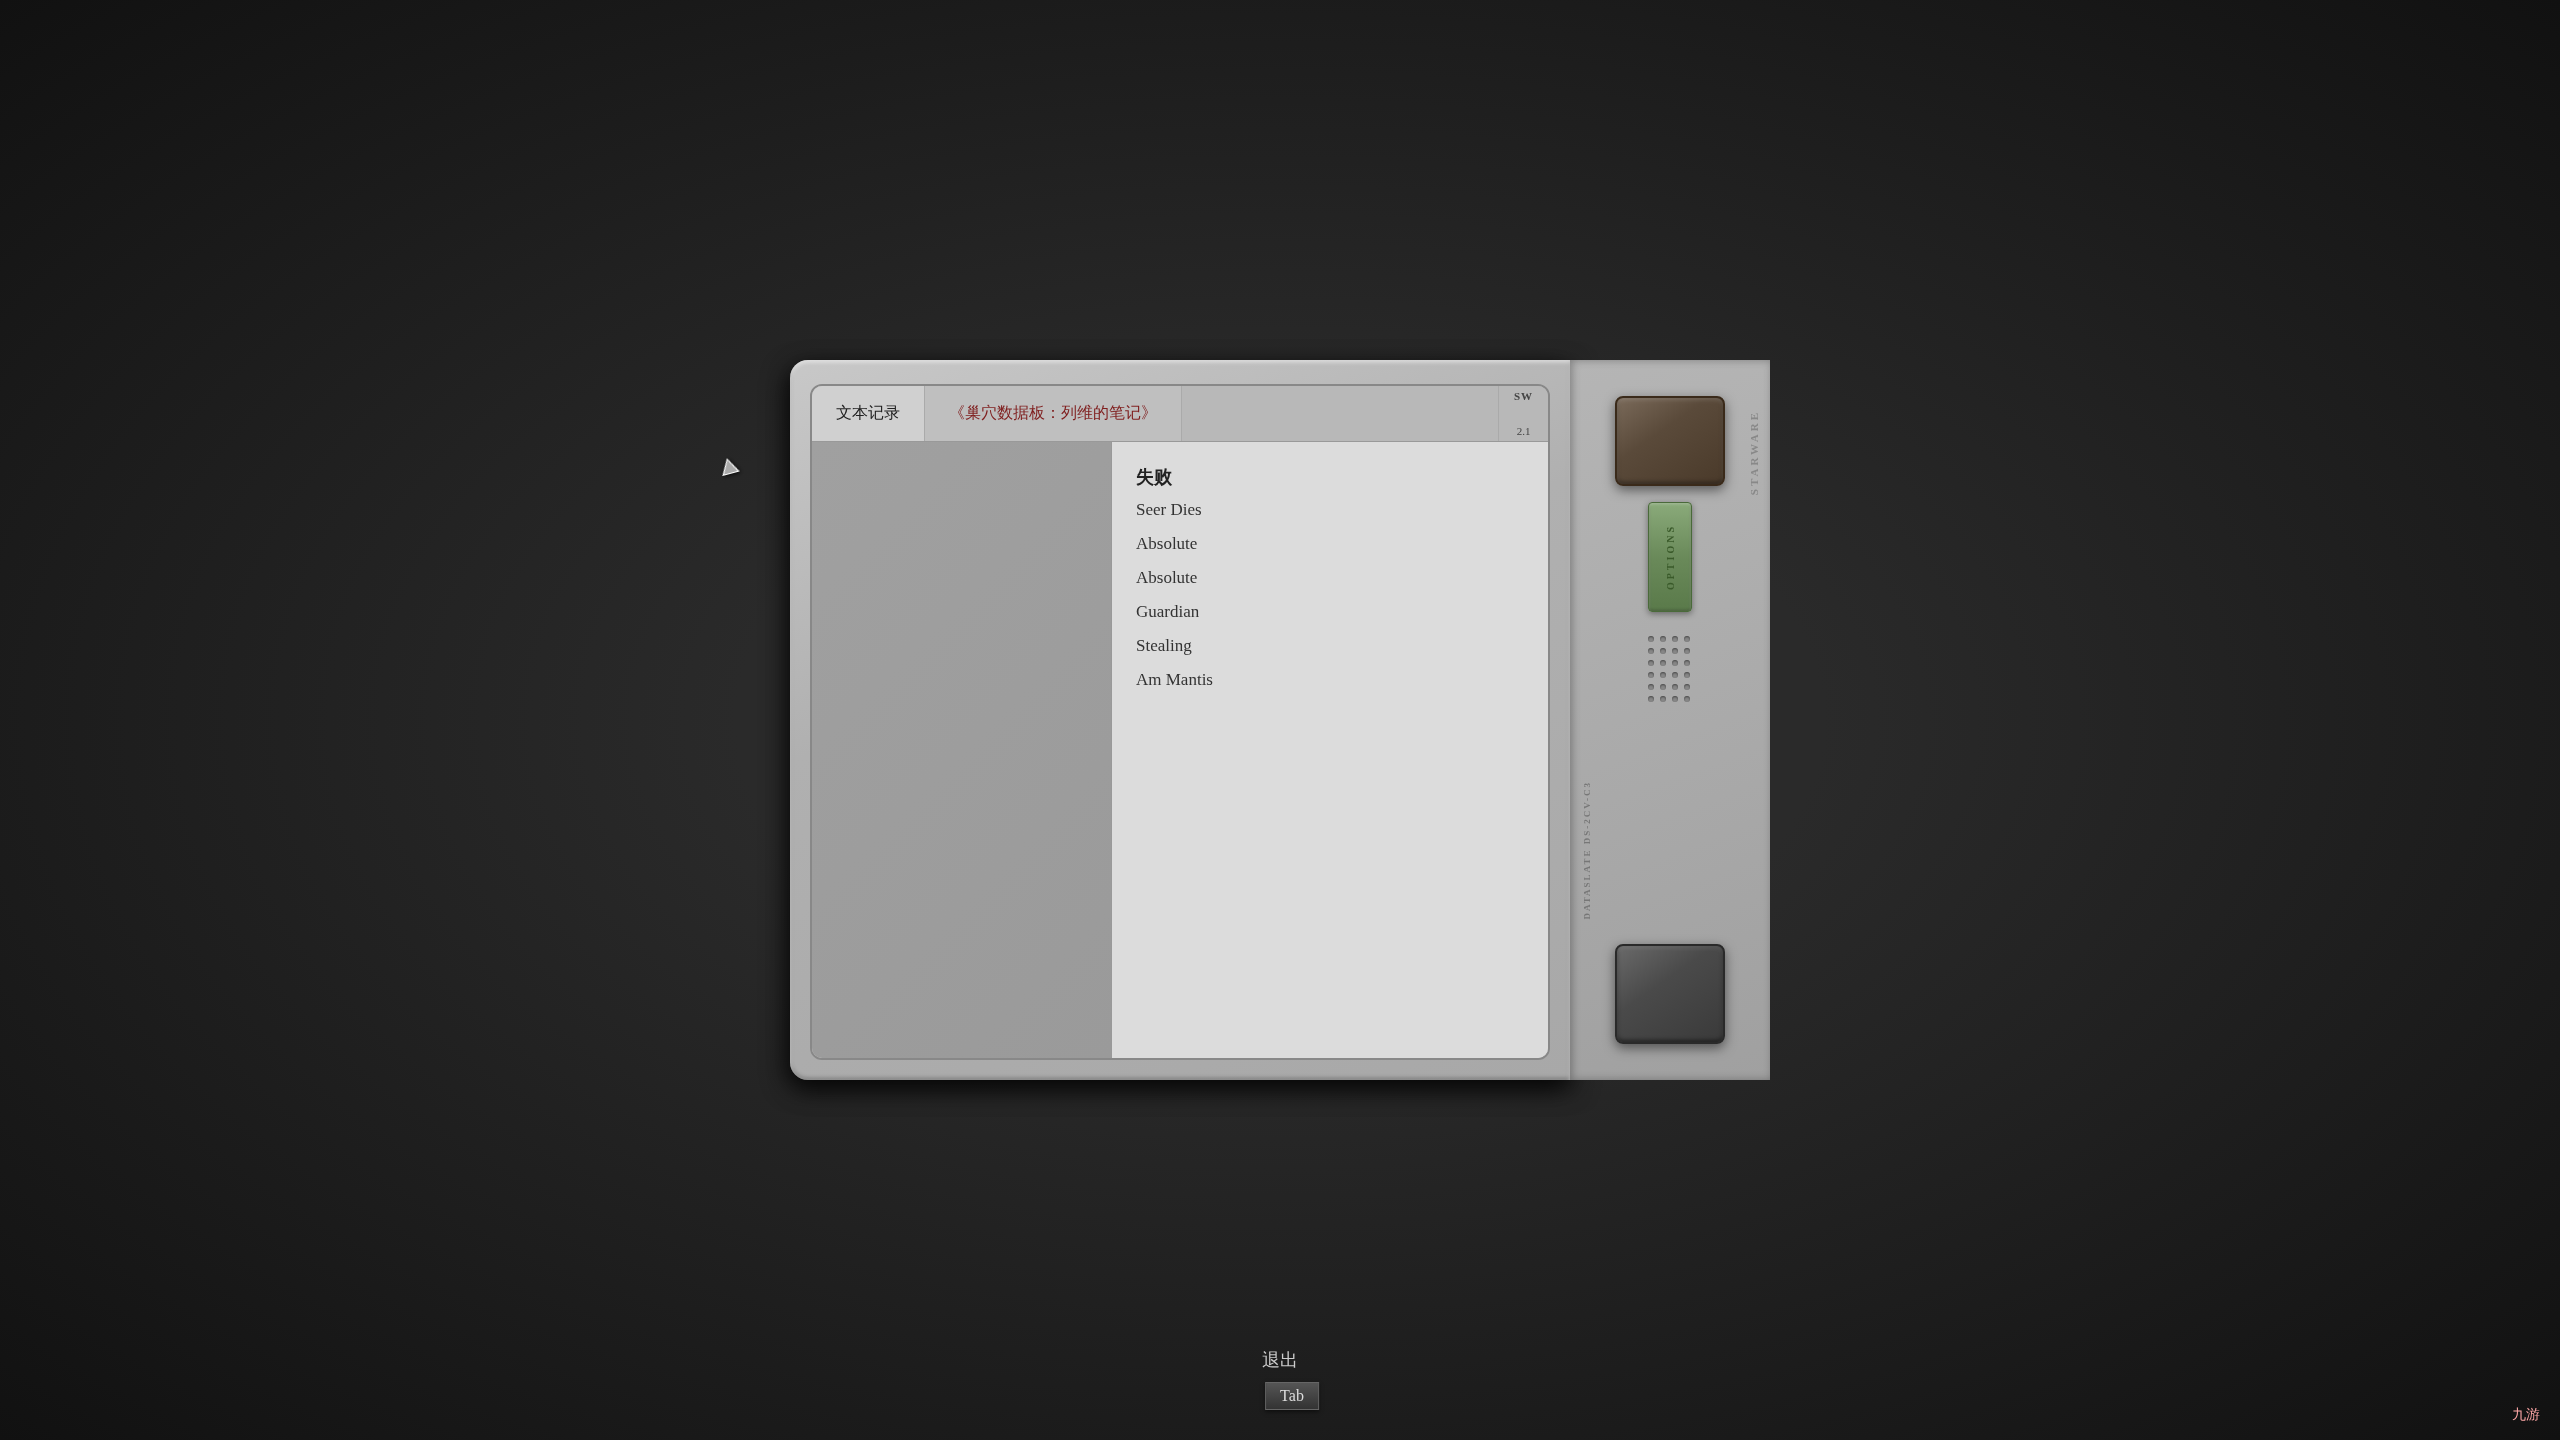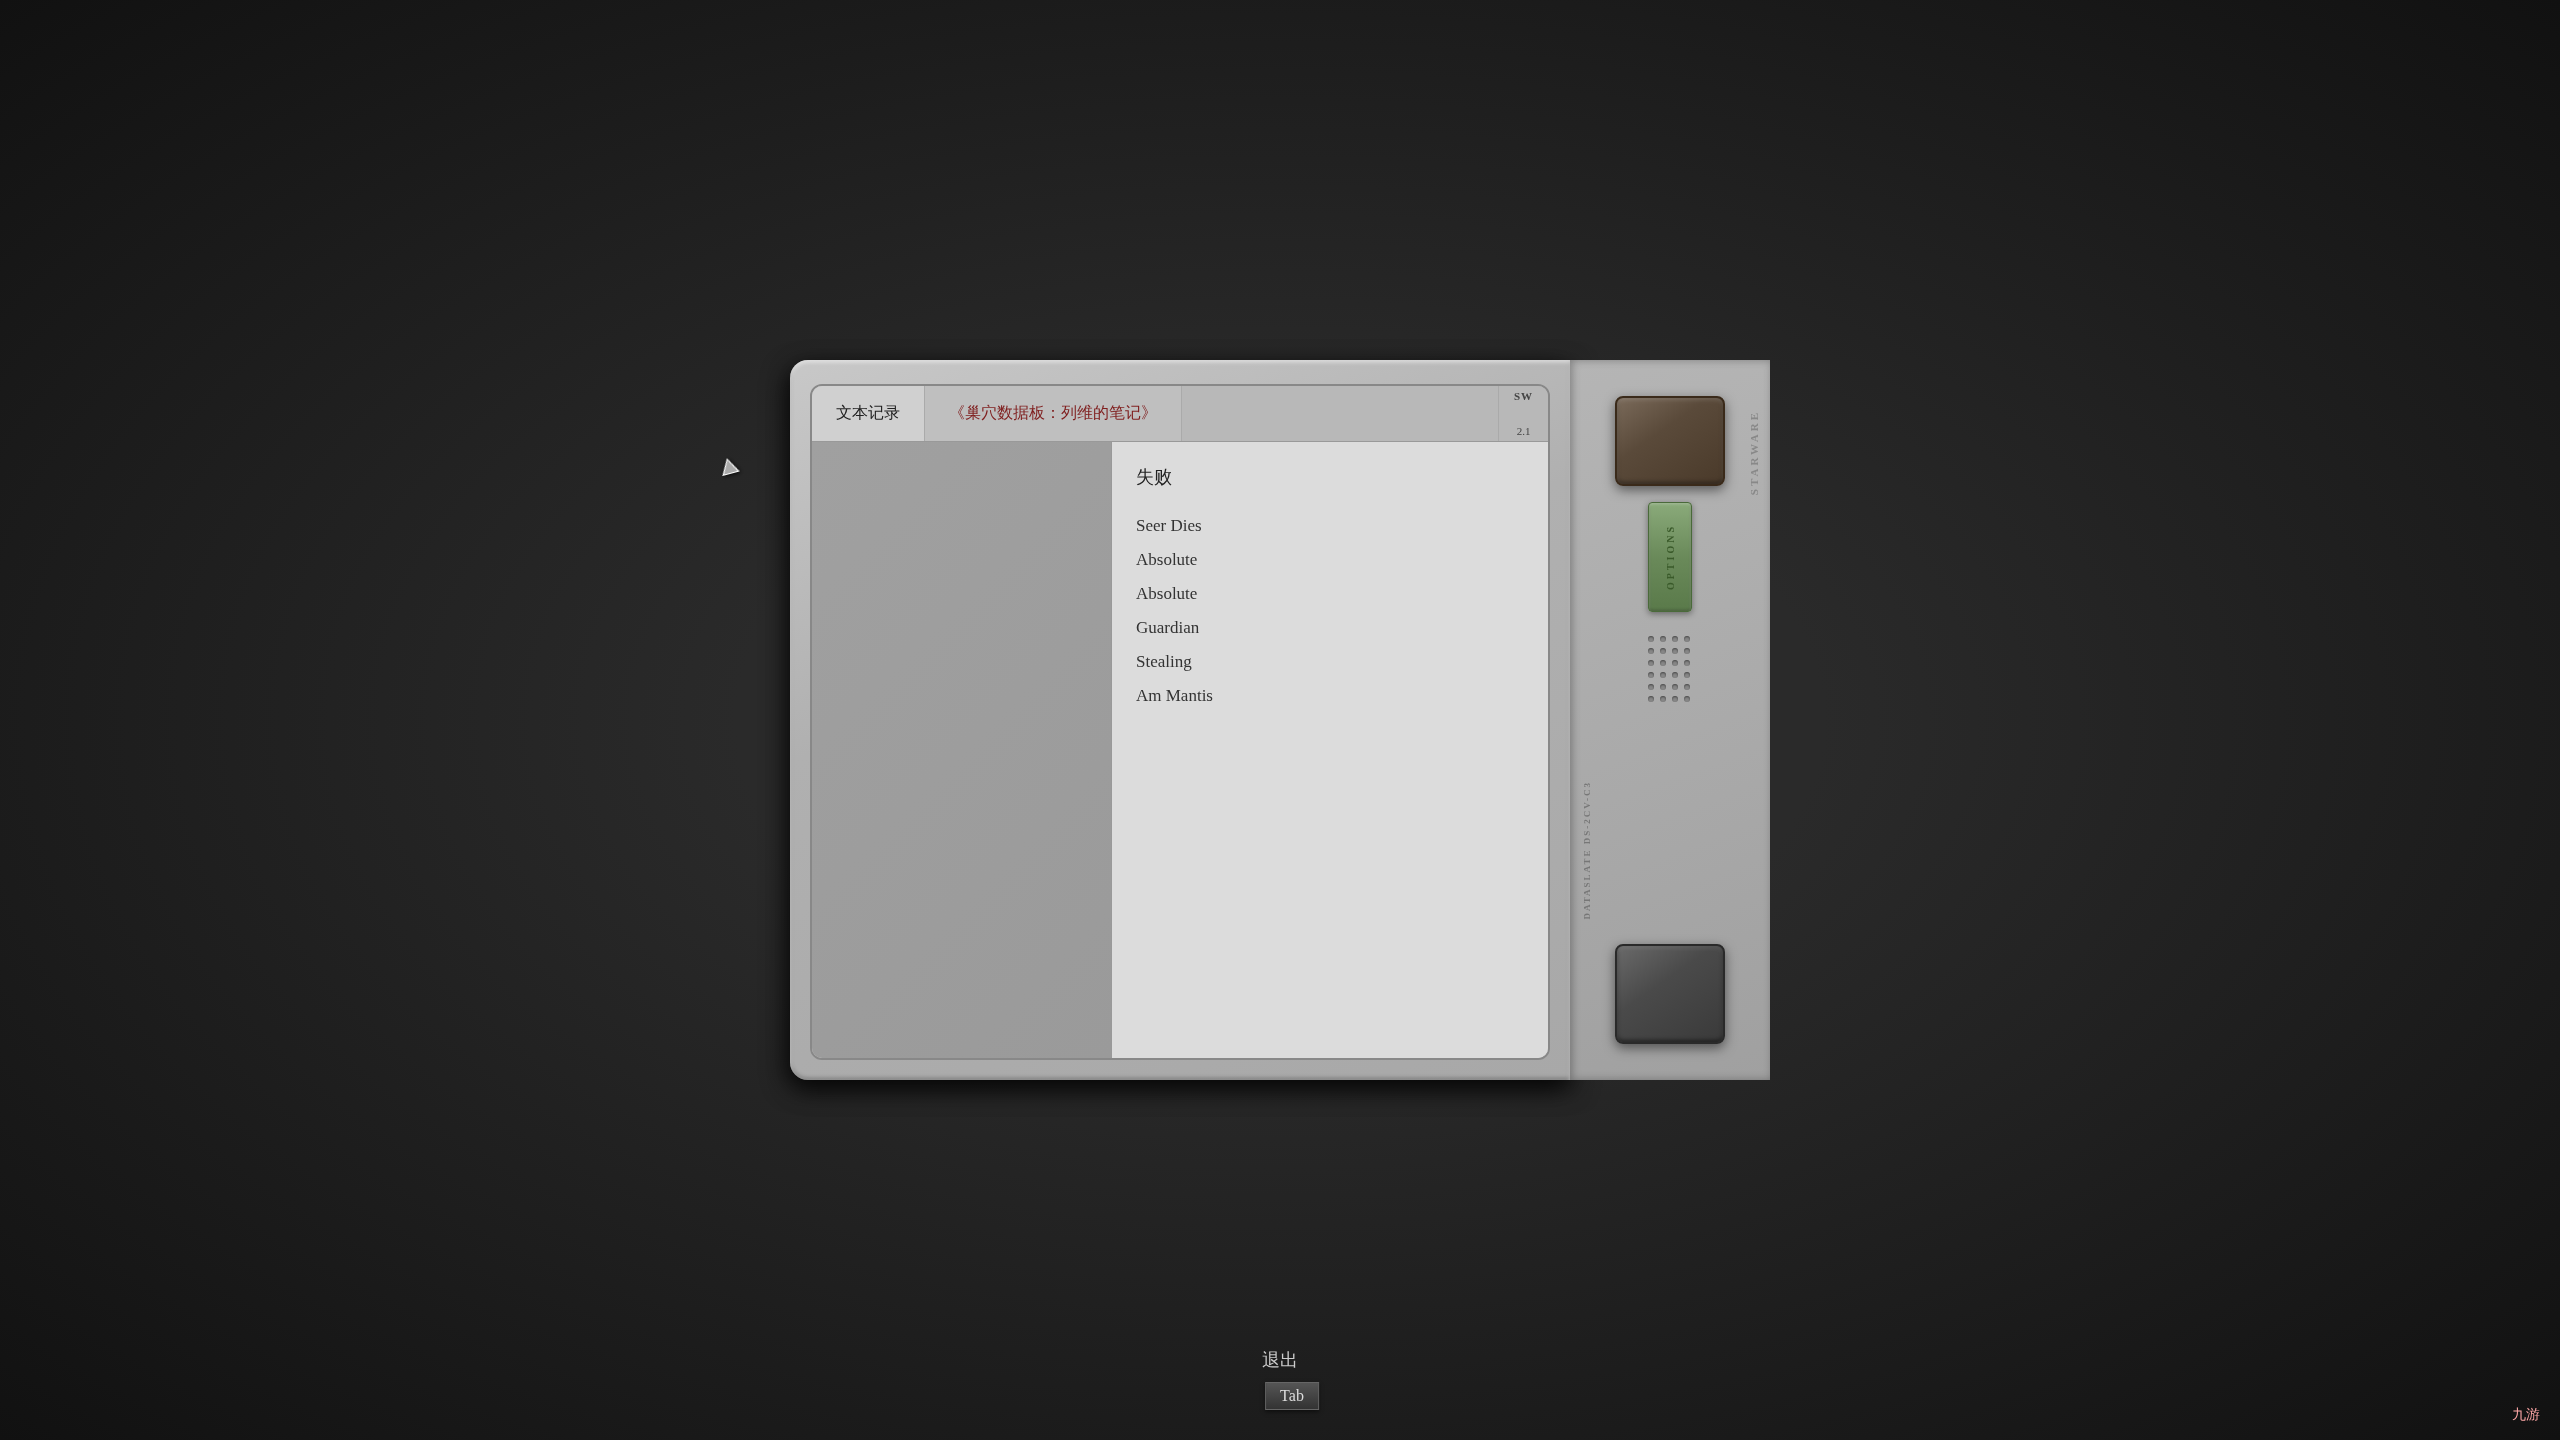--- a/index.html
+++ b/index.html
@@ -138,22 +138,22 @@
     .main-content .hint-text {
       margin-bottom: 20px;
       line-height: 1.9;
       font-size: 17px;
       color: #333;
     }
 
     .main-content .section-title {
       font-size: 18px;
       color: #222;
-      margin-bottom: 16px;
-      font-weight: normal;
+      margin-bottom: 0;
+      font-weight: bold;
     }
 
     .main-content .list-items {
       list-style: none;
       font-size: 17px;
       color: #333;
       line-height: 2;
     }
 
     

